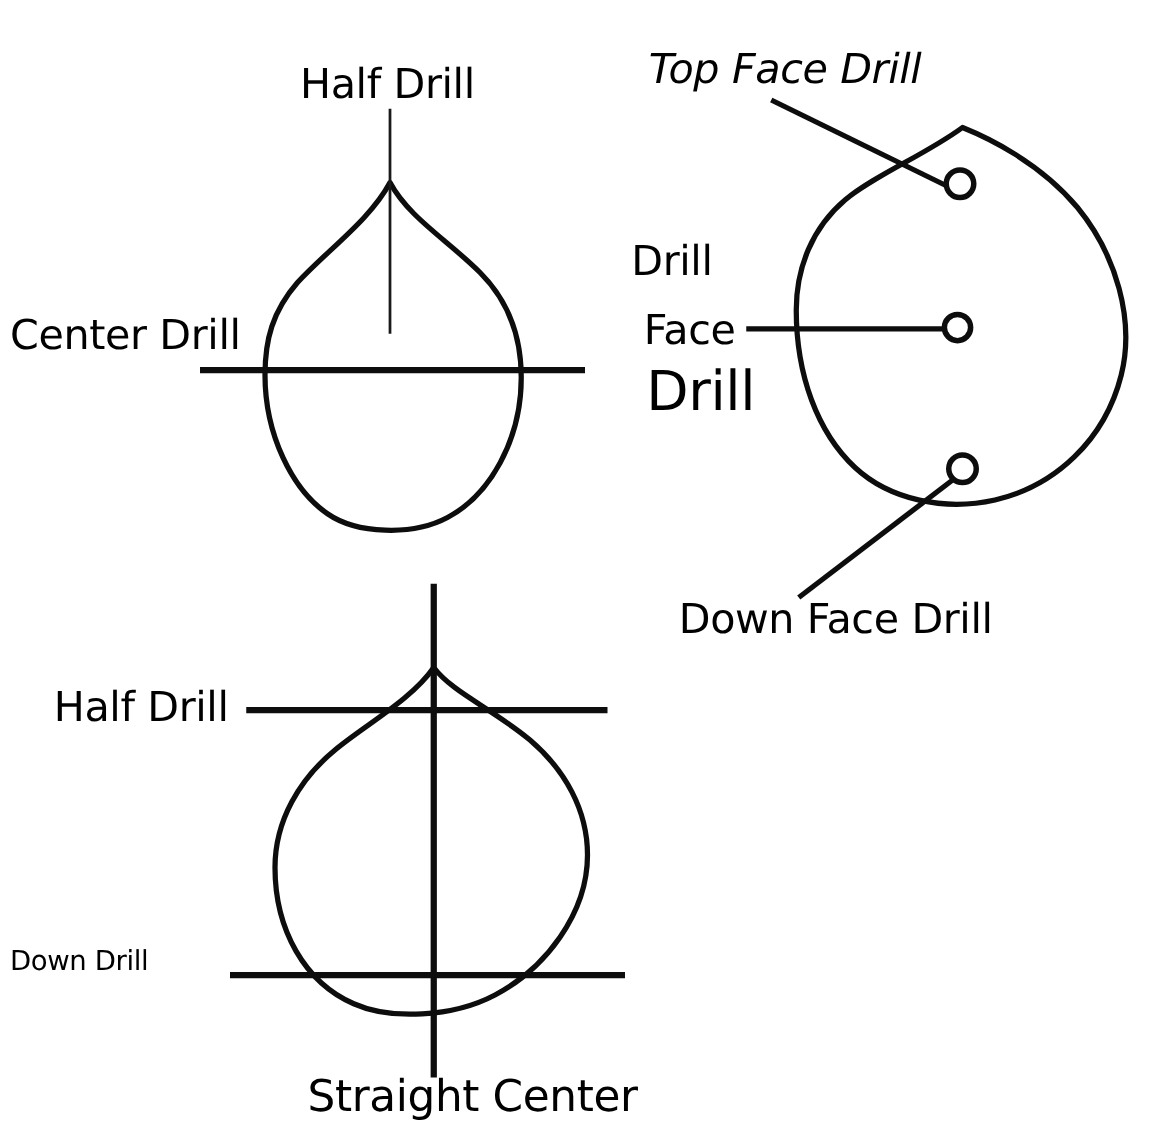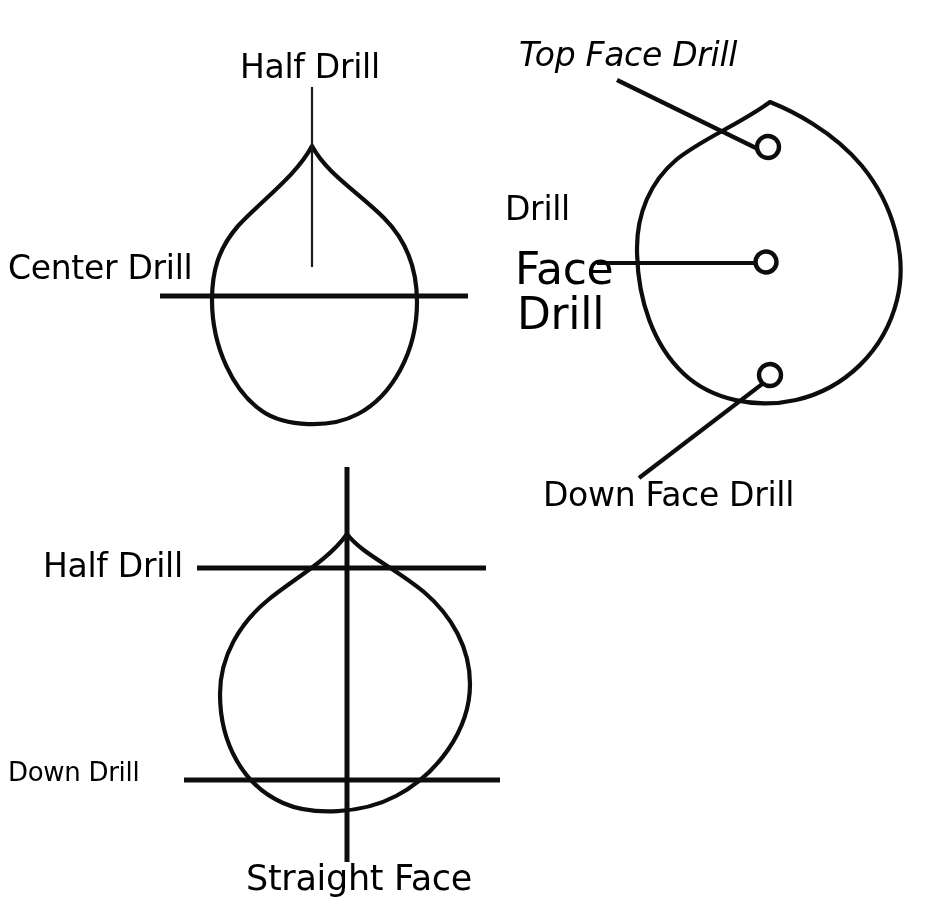--- a/index.html
+++ b/index.html
@@ -60,25 +60,25 @@
     font-family: "DejaVu Sans", sans-serif;
     font-weight: 400;
     white-space: nowrap;
     line-height: 1;
     letter-spacing: -0.3px;
   }
   .lbl-half-drill      { left: 240px; top: 50px;  font-size: 33px; }
   .lbl-center-drill    { left: 8px;   top: 251px; font-size: 33px; }
   .lbl-top-face-drill  { left: 519px; top: 38px;  font-size: 33px; font-style: italic; }
   .lbl-center-face-1   { left: 505px; top: 192px; font-size: 33px; }
-  .lbl-center-face-2   { left: 515px; top: 247px; font-size: 44px; }
+  .lbl-center-face-2   { left: 515px; top: 247px; font-size: 33px; }
   .lbl-center-face-3   { left: 517px; top: 292px; font-size: 44px; }
   .lbl-down-face-drill { left: 543px; top: 478px; font-size: 33px; text-align: center; }
   .lbl-side-drill      { left: 43px;  top: 549px; font-size: 33px; }
-  .lbl-down-drill      { left: 8px;   top: 759px; font-size: 26px; }
+  .lbl-down-drill      { left: 8px;   top: 759px; font-size: 22px; }
   .lbl-straight-drill  { left: 246px; top: 861px; font-size: 35px; }
 </style>
 </head>
 <body>
 
 <div id="diagram-root">
 
   <svg class="figure-canvas" viewBox="0 0 928 906" xmlns="http://www.w3.org/2000/svg">
 
     <g>
@@ -146,15 +146,15 @@
   <div class="label lbl-center-face-2">Face</div>
 
   <div class="label lbl-center-face-3">Drill</div>
 
   <div class="label lbl-down-face-drill">Down Face Drill</div>
 
   <div class="label lbl-side-drill">Half Drill</div>
 
   <div class="label lbl-down-drill">Down Drill</div>
 
-  <div class="label lbl-straight-drill">Straight Face</div>
+  <div class="label lbl-straight-drill">Straight Center</div>
 
 </div>
 
 </body></html>

